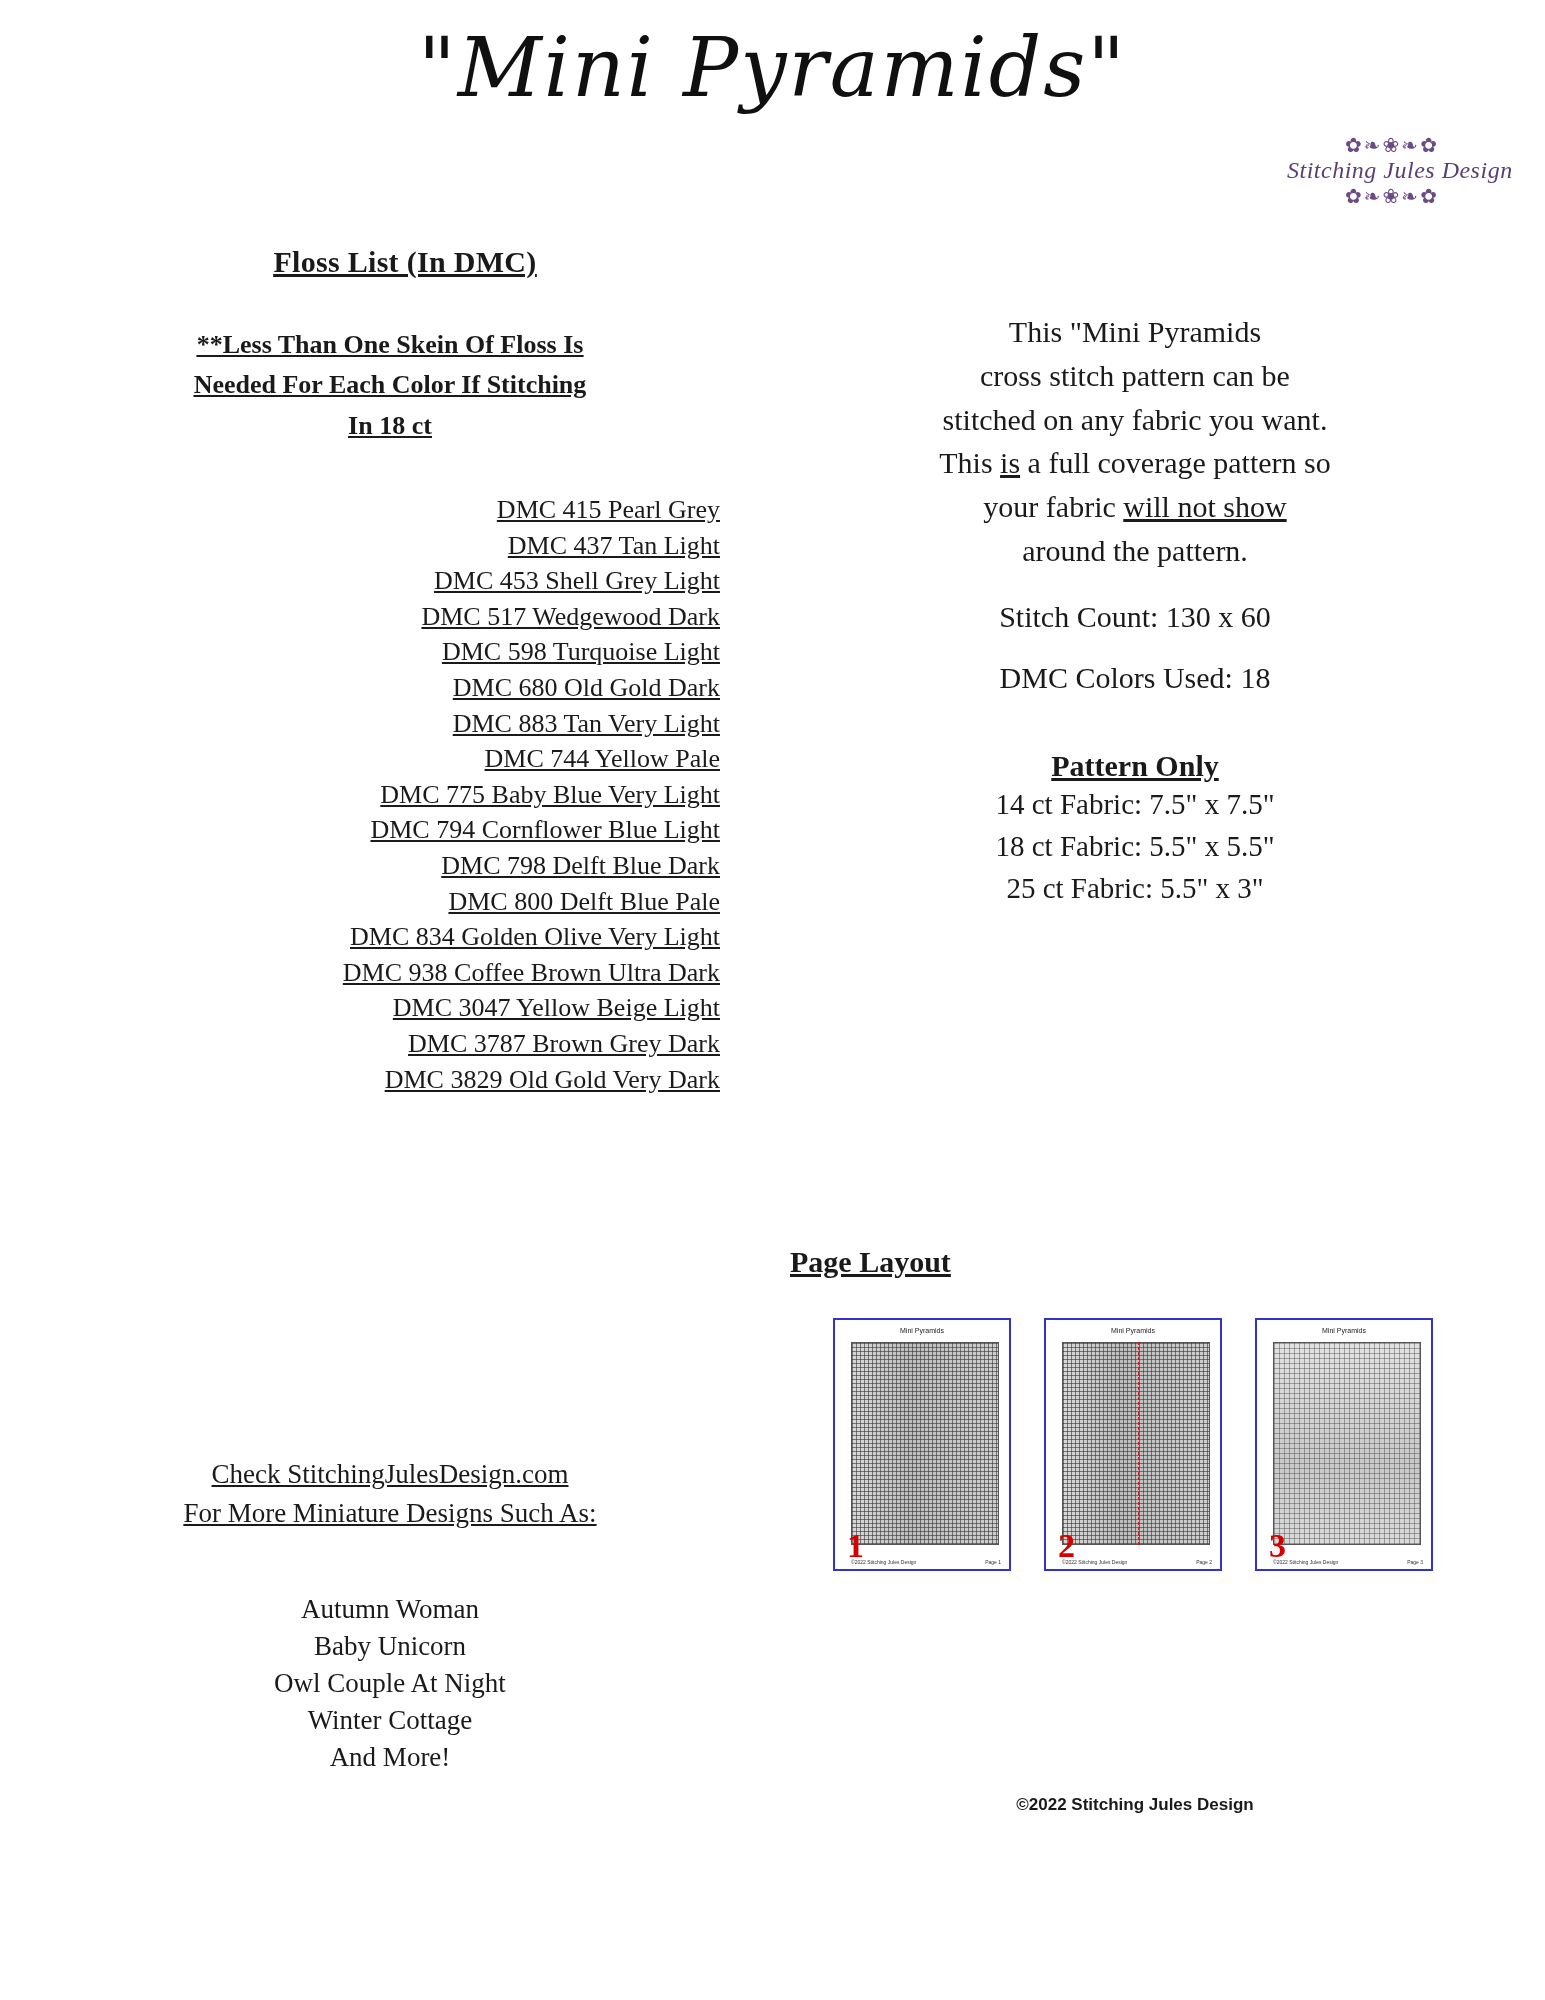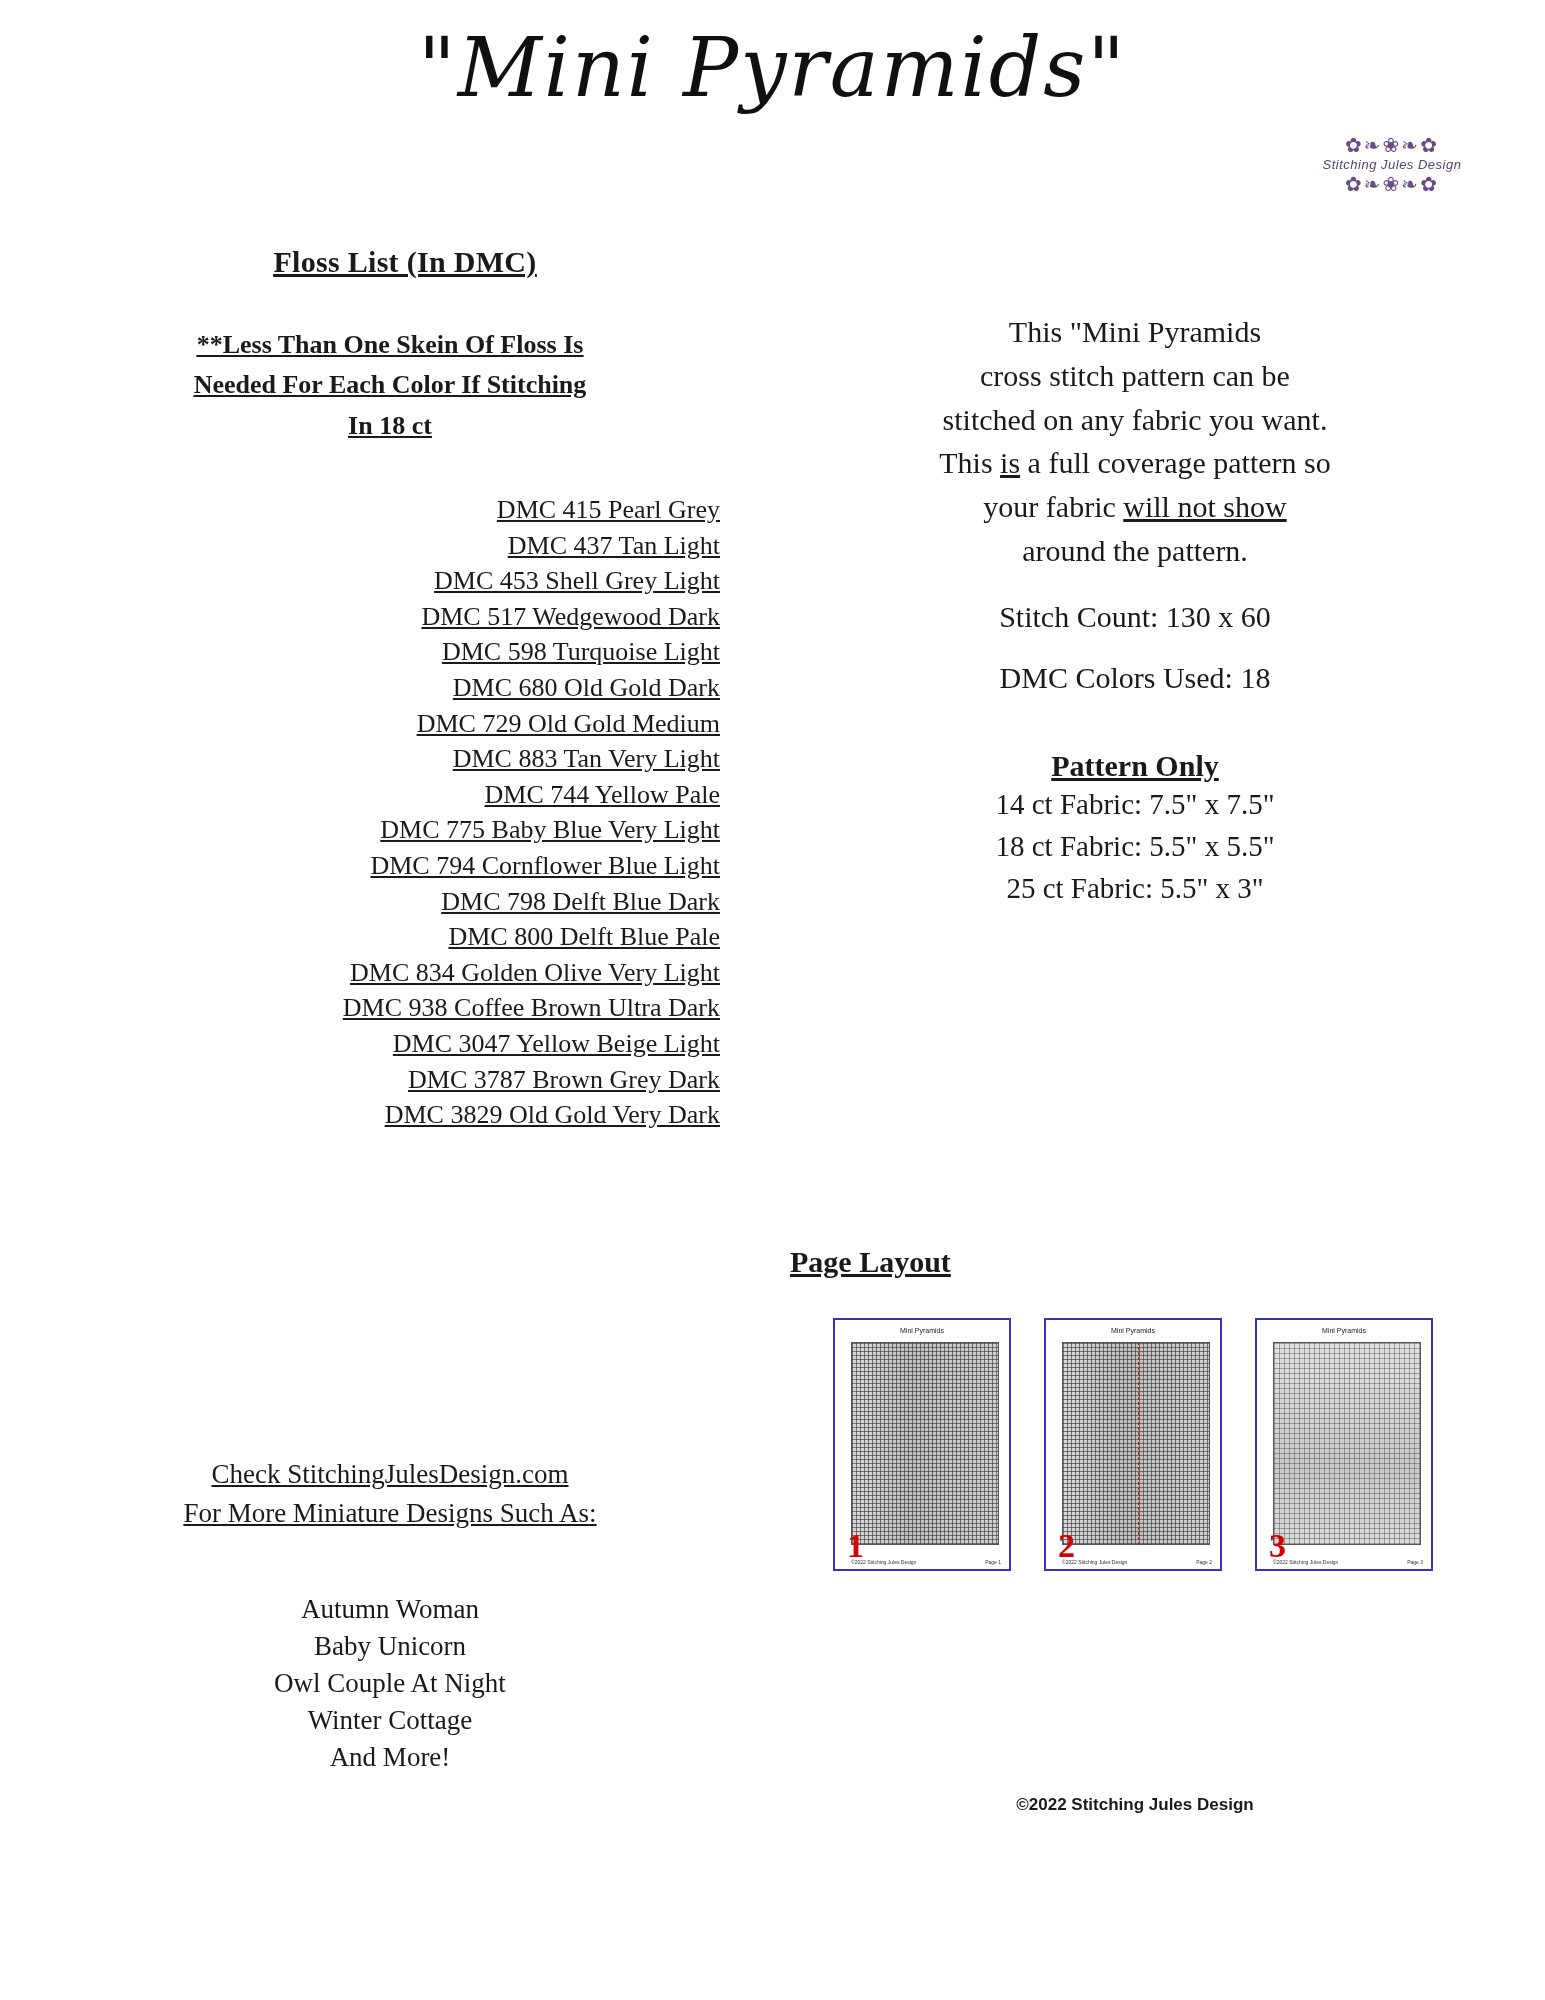--- a/index.html
+++ b/index.html
@@ -34,23 +34,23 @@
 
   
   .logo {
     position: absolute;
     right: 48px;
     top: 135px;
     width: 210px;
     text-align: center;
   }
   .logo-text {
-    font-family: Liberation Sans, sans-serif;
+    font-family: Liberation Serif, serif;
     font-style: italic;
-    font-size: 13px;
+    font-size: 24px;
     color: #5b3f74;
     letter-spacing: 0.5px;
     white-space: nowrap;
   }
   .logo-orn {
     font-family: "DejaVu Sans", sans-serif;
     color: #6b4b85;
     font-size: 20px;
     line-height: 1;
     letter-spacing: 2px;
@@ -268,21 +268,20 @@
     <span>In 18 ct</span>
   </div>
 
   <ul class="floss-list">
     <li>DMC 415 Pearl Grey</li>
     <li>DMC 437 Tan Light</li>
     <li>DMC 453 Shell Grey Light</li>
     <li>DMC 517 Wedgewood Dark</li>
     <li>DMC 598 Turquoise Light</li>
     <li>DMC 680 Old Gold Dark</li>
-    <li>DMC 729 Old Gold Medium</li>
     <li>DMC 883 Tan Very Light</li>
     <li>DMC 744 Yellow Pale</li>
     <li>DMC 775 Baby Blue Very Light</li>
     <li>DMC 794 Cornflower Blue Light</li>
     <li>DMC 798 Delft Blue Dark</li>
     <li>DMC 800 Delft Blue Pale</li>
     <li>DMC 834 Golden Olive Very Light</li>
     <li>DMC 938 Coffee Brown Ultra Dark</li>
     <li>DMC 3047 Yellow Beige Light</li>
     <li>DMC 3787 Brown Grey Dark</li>

